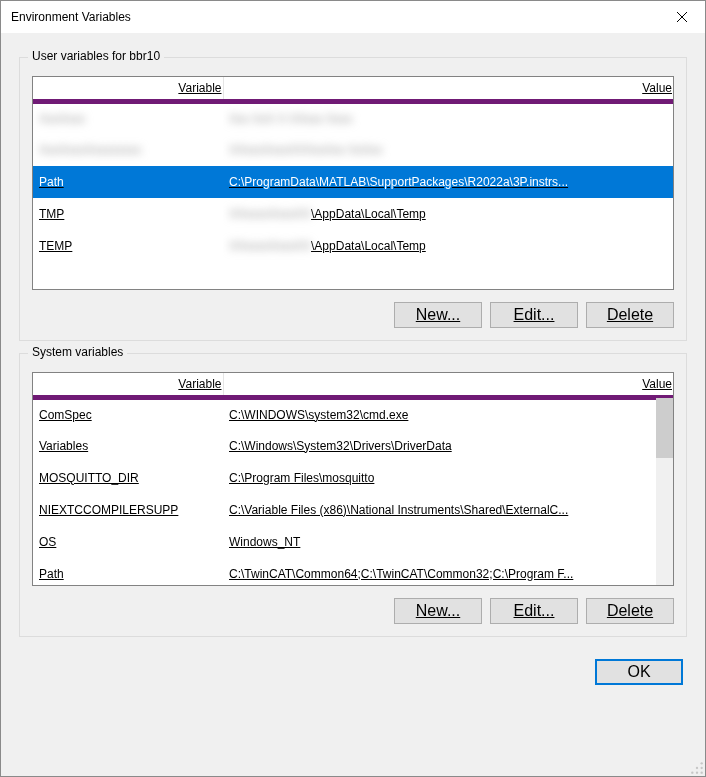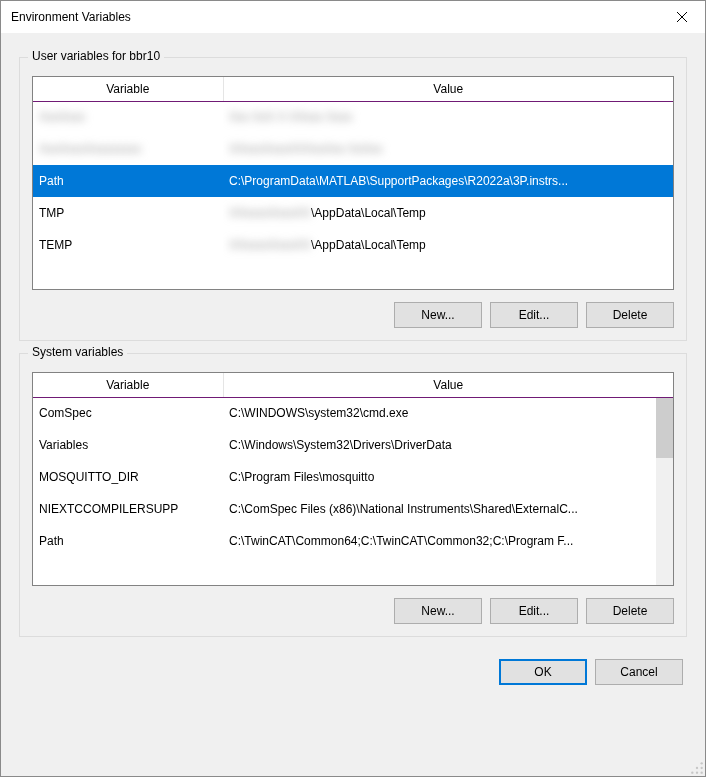--- a/index.html
+++ b/index.html
@@ -47,20 +47,21 @@
     padding: 12px 18px 18px 18px;
     display: flex;
     flex-direction: column;
   }
   .groupbox {
     position: relative;
     border: 1px solid #dcdcdc;
     background: #f0f0f0;
     padding: 18px 12px 12px 12px;
     margin-top: 12px;
+    text-decoration: underline;
   }
   .groupbox-title {
     position: absolute;
     top: -9px;
     left: 8px;
     background: #f0f0f0;
     padding: 0 4px;
     font-size: 12px;
   }
   .table-wrap {
@@ -72,26 +73,26 @@
   }
   .table-wrap.sys {
     height: 214px;
   }
   table {
     border-collapse: collapse;
     width: 100%;
     table-layout: fixed;
   }
   th {
-    text-align: center;
+    text-align: right;
     font-weight: normal;
     font-size: 12px;
     padding: 4px 1px;
     background: #fff;
-    border-bottom: 1px solid #701a75;
+    border-bottom: 5px solid #701a75;
     border-right: 1px solid #e5e5e5;
     height: 24px;
   }
   th:last-child { border-right: none; }
   td {
     padding: 3px 6px;
     font-size: 12px;
     white-space: nowrap;
     overflow: hidden;
     text-overflow: ellipsis;
@@ -114,21 +115,21 @@
     justify-content: flex-end;
     gap: 8px;
     margin-top: 12px;
   }
   .btn {
     min-width: 88px;
     height: 26px;
     border: 1px solid #adadad;
     background: #e1e1e1;
     font-family: inherit;
-    font-size: 12px;
+    font-size: 16px;
     cursor: pointer;
     padding: 0 14px;
   }
   .btn.primary {
     border: 2px solid #0078d7;
     padding: 0 13px;
   }
   .dialog-footer {
     display: flex;
     justify-content: flex-end;
@@ -238,42 +239,45 @@
               <tr>
                 <td>Variables</td>
                 <td>C:\Windows\System32\Drivers\DriverData</td>
               </tr>
               <tr>
                 <td>MOSQUITTO_DIR</td>
                 <td>C:\Program Files\mosquitto</td>
               </tr>
               <tr>
                 <td>NIEXTCCOMPILERSUPP</td>
-                <td>C:\ComSpec Files (x86)\National Instruments\Shared\ExternalC...</td>
+                <td>C:\Variable Files (x86)\National Instruments\Shared\ExternalC...</td>
+              </tr>
+              <tr>
+                <td>OS</td>
+                <td>Windows_NT</td>
               </tr>
               <tr>
                 <td>Path</td>
                 <td>C:\TwinCAT\Common64;C:\TwinCAT\Common32;C:\Program F...</td>
               </tr>
             </tbody>
         </table>
         <div class="scrollbar-fake">
           <div class="scrollbar-thumb"></div>
         </div>
       </div>
       <div class="btn-row">
         <button class="btn">New...</button>
         <button class="btn">Edit...</button>
         <button class="btn">Delete</button>
       </div>
     </div>
 
     <div class="dialog-footer">
       <button class="btn primary">OK</button>
-      <button class="btn">Cancel</button>
     </div>
 
     <svg class="grip" viewBox="0 0 12 12">
       <circle cx="10" cy="2" r="1" fill="#888"></circle>
         <circle cx="6" cy="6" r="1" fill="#888"></circle>
         <circle cx="10" cy="6" r="1" fill="#888"></circle>
         <circle cx="2" cy="10" r="1" fill="#888"></circle>
         <circle cx="6" cy="10" r="1" fill="#888"></circle>
         <circle cx="10" cy="10" r="1" fill="#888"></circle>
     </svg>

